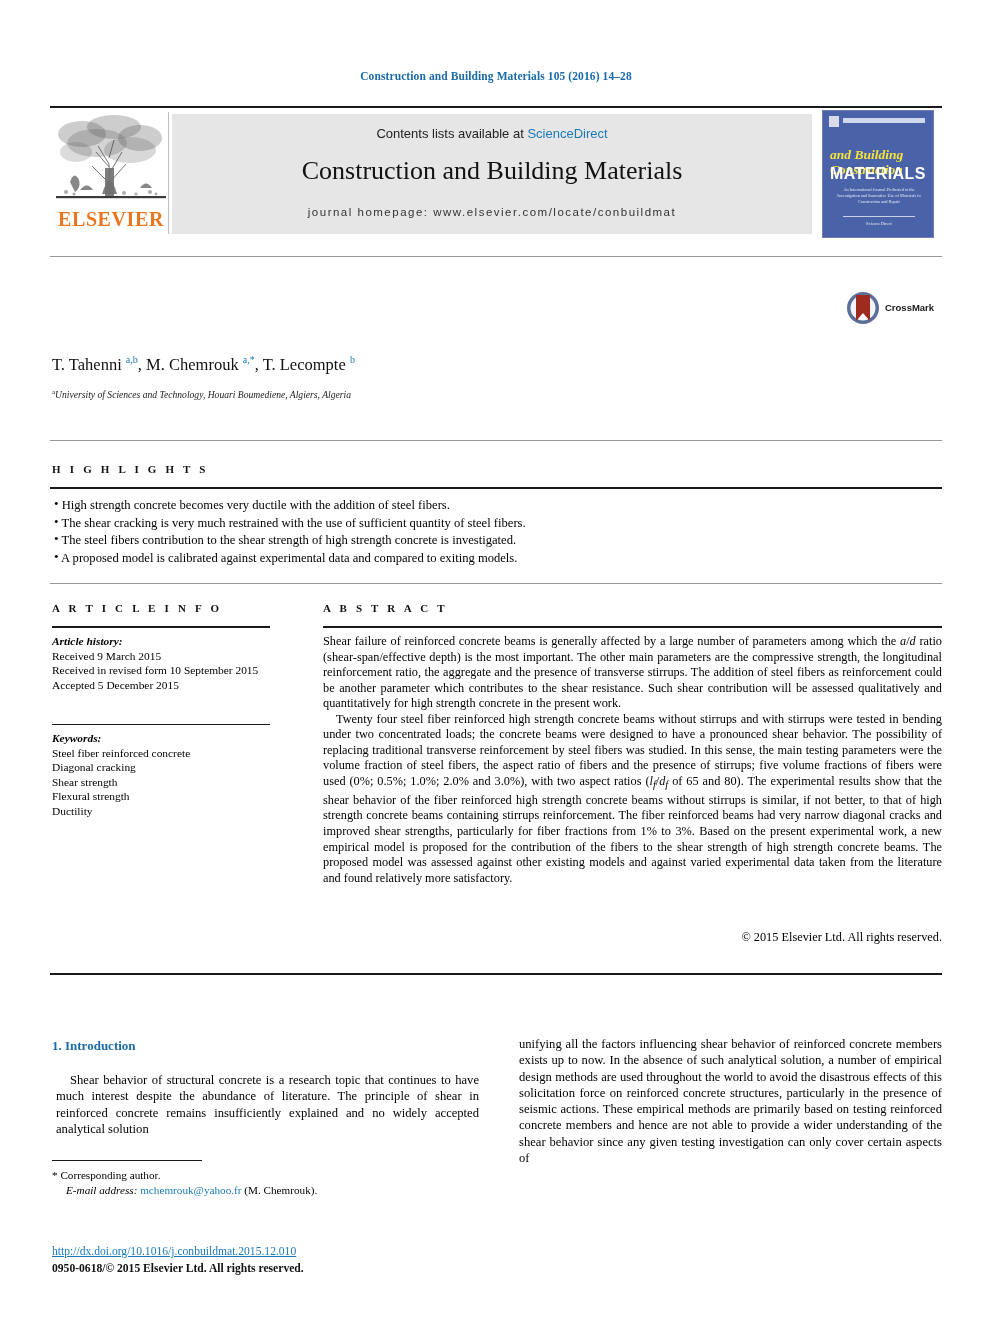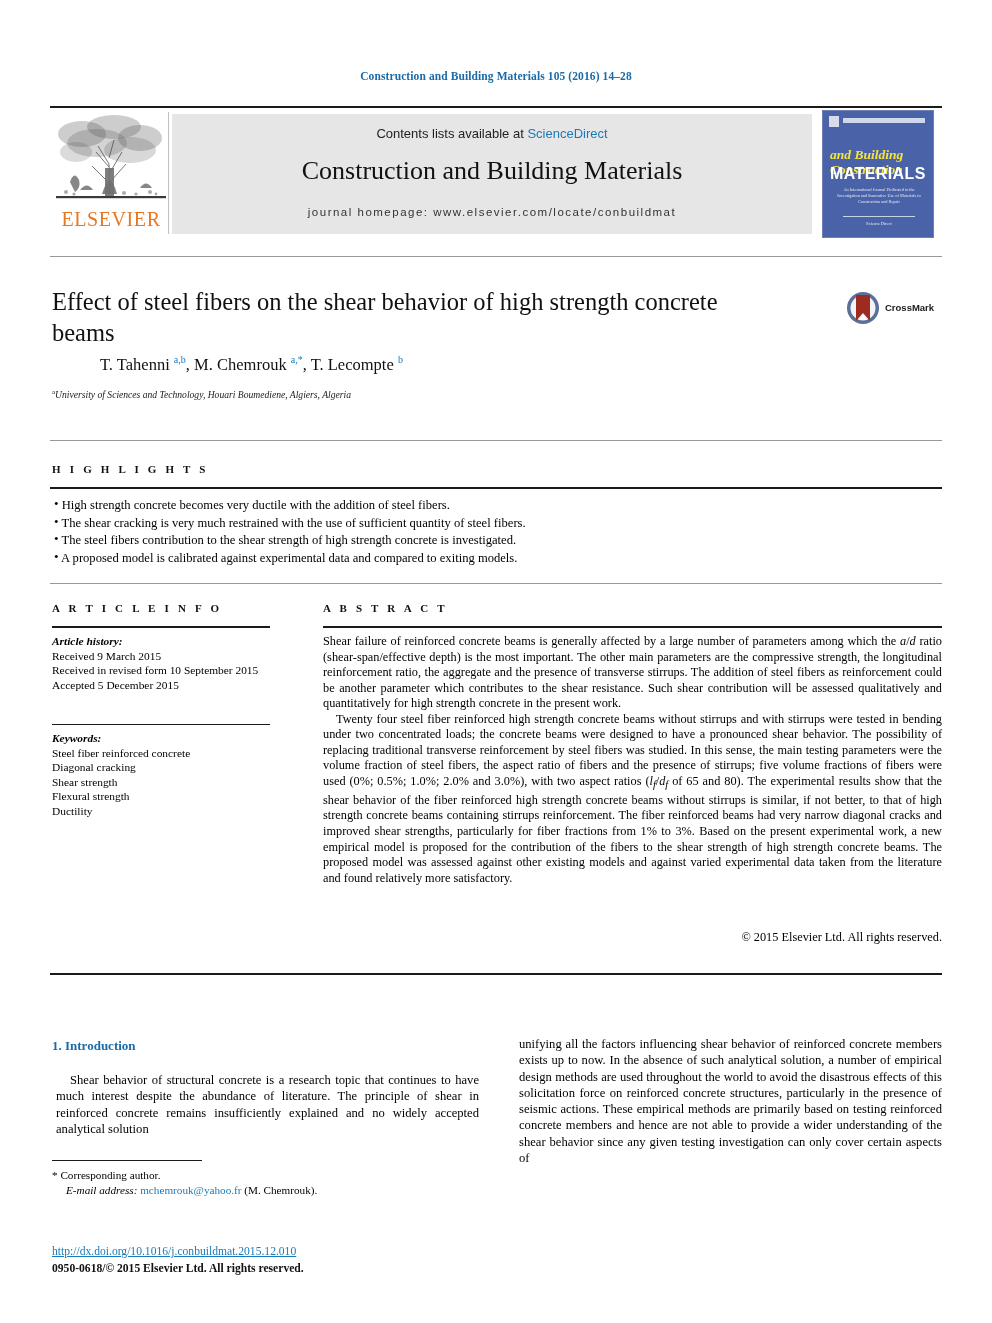--- a/index.html
+++ b/index.html
@@ -39,20 +39,21 @@
     left: 50px; top: 106px;
     width: 892px;
     height: 2px;
     background: #1a1a1a;
   }
   .elsevier-logo {
     position: absolute;
     left: 52px; top: 112px;
     width: 118px;
     height: 122px;
+    font-weight: bold;
   }
   .tree-canvas {
     position: absolute;
     left: 0; top: 0;
     width: 118px;
     height: 98px;
   }
   .elsevier-word {
     position: absolute;
     left: 0; top: 96px;
@@ -205,21 +206,20 @@
     font-weight: bold;
     color: #1a1a1a;
   }
   .authors {
     position: absolute;
     left: 52px; top: 354px;
     width: 800px;
     font-family: "Liberation Serif", serif;
     font-size: 16.5px;
     color: #111111;
-    margin-left: 48px;
   }
   .authors sup {
     color: #1a7ab8;
     font-size: 10px;
   }
   .affil {
     position: absolute;
     left: 52px; top: 386px;
     width: 700px;
     font-family: "Liberation Serif", serif;
@@ -461,21 +461,20 @@
     <div class="cover-topbar"></div>
     <div class="cover-l1">Construction</div>
     <div class="cover-l2">and Building</div>
     <div class="cover-l3">MATERIALS</div>
     <div class="cover-blurb">An International Journal Dedicated to the Investigation and Innovative Use of Materials in Construction and Repair</div>
     <div class="cover-strip"></div>
     <div class="cover-foot">ScienceDirect</div>
   </div>
 
   <div class="title-rule"></div>
-  <div class="article-title">Effect of steel fibers on the shear behavior of high strength concrete beams</div>
 
   <div class="crossmark">
     <svg width="38" height="40" viewBox="0 0 38 40">
       <circle cx="18" cy="20" r="16" fill="#5c6f99"></circle>
       <circle cx="18" cy="20" r="12.5" fill="#f2f4f8"></circle>
       <path d="M11 7 h14 v26 l-7 -8 l-7 8 z" fill="#9e2b20"></path>
       <path d="M18 27 l4.5 5 h-9 z" fill="#ffffff"></path>
     </svg>
     <div class="crossmark-label">CrossMark</div>
   </div>

